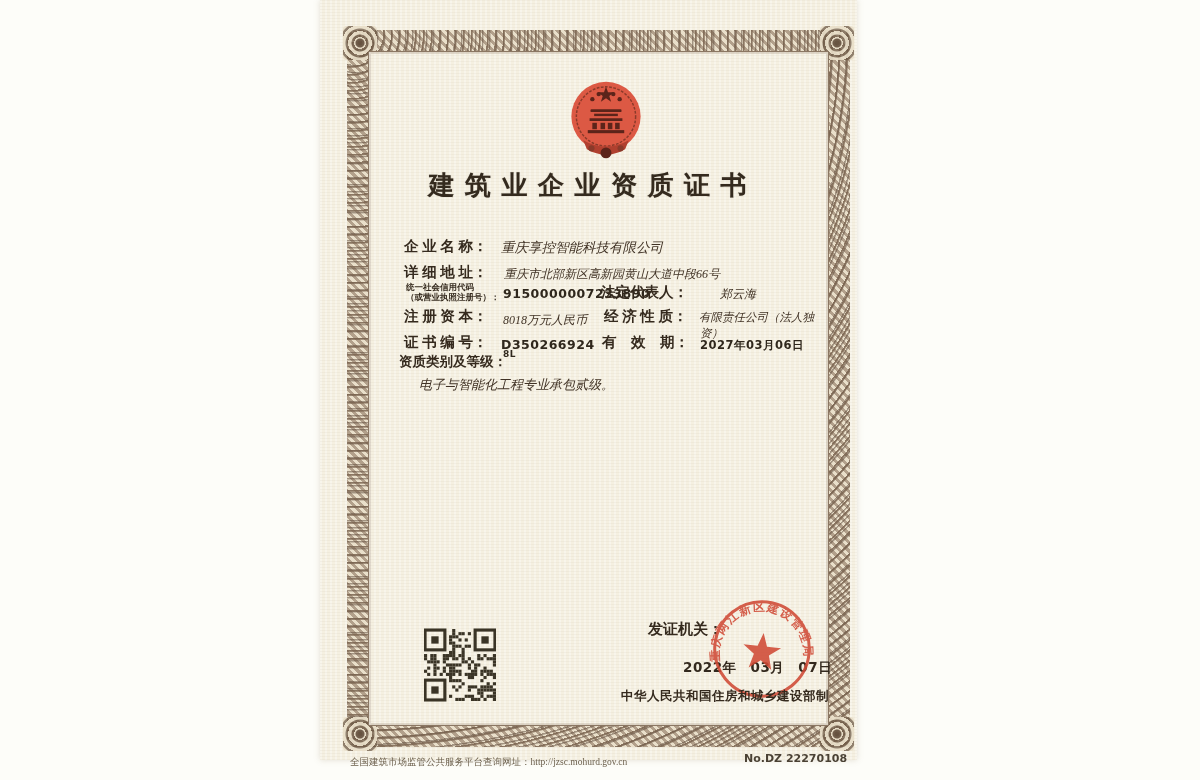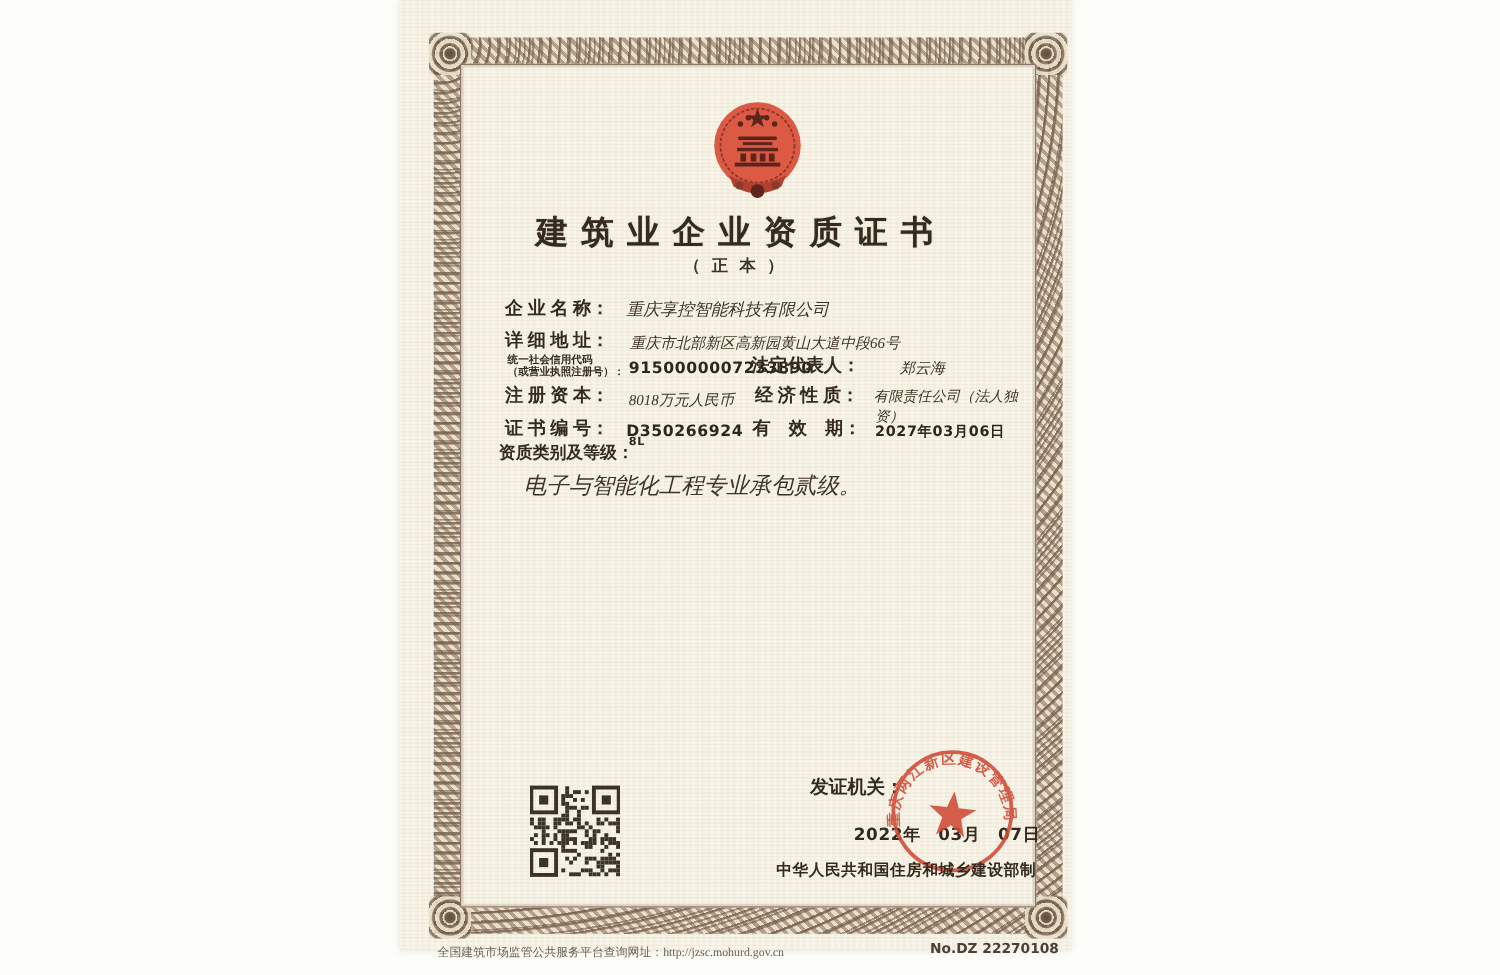--- a/index.html
+++ b/index.html
@@ -101,21 +101,20 @@
       <rect x="55" y="51" width="5" height="7" fill="#5c241a"></rect>
       <rect x="25" y="59" width="40" height="3.4" fill="#5c241a"></rect>
       <path d="M20,70 Q45,84 70,70 L66,80 Q45,92 24,80 Z" fill="#b0402f"></path>
       <circle cx="45" cy="84" r="6" fill="#5c241a"></circle>
       <circle cx="29" cy="79" r="3.4" fill="#8a3a2a"></circle>
       <circle cx="61" cy="79" r="3.4" fill="#8a3a2a"></circle>
     </svg>
   </div>
 
   <div class="title">建 筑 业 企 业 资 质 证 书</div>
-  <div class="subtitle">（ 正 本 ）</div>
 
   <div class="lab" style="left:84px;top:237px;">企 业 名 称：</div>
   <div class="val" style="left:181px;top:239px;font-size:13.5px;">重庆享控智能科技有限公司</div>
 
   <div class="lab" style="left:84px;top:263px;">详 细 地 址：</div>
   <div class="val" style="left:184px;top:266px;font-size:12px;">重庆市北部新区高新园黄山大道中段66号</div>
 
   <div class="small-lab" style="left:74px;top:282px;">统一社会信用代码</div>
   <div class="small-lab" style="left:74px;top:292px;">（或营业执照注册号）：</div>
   <div class="num" style="left:183px;top:286px;">9150000007233890</div>
@@ -128,21 +127,21 @@
   <div class="lab" style="left:284px;top:307px;">经 济 性 质：</div>
   <div class="val" style="left:379px;top:310px;font-size:11.5px;">有限责任公司（法人独</div>
 
   <div class="lab" style="left:84px;top:333px;">证 书 编 号：</div>
   <div class="num" style="left:181px;top:337px;">D350266924</div>
   <div class="lab" style="left:282px;top:333px;">有　效　期：</div>
   <div class="val" style="left:380px;top:326px;font-size:11.5px;">资）</div>
   <div class="num" style="left:380px;top:338px;font-size:11.5px;">2027年03月06日</div>
 
   <div class="lab" style="left:79px;top:353px;font-size:13.5px;">资质类别及等级：</div>
-  <div class="val" style="left:99px;top:376px;font-size:18px;">电子与智能化工程专业承包贰级。</div>
+  <div class="val" style="left:99px;top:376px;font-size:13px;">电子与智能化工程专业承包贰级。</div>
 
   <div class="qr" id="qr"><svg width="72" height="76" viewBox="0 0 69 69" fill="#3a3426">
         <rect x="27" y="0" width="3" height="3"></rect>
         <rect x="27" y="3" width="3" height="3"></rect>
         <rect x="33" y="3" width="3" height="3"></rect>
         <rect x="36" y="3" width="3" height="3"></rect>
         <rect x="42" y="3" width="3" height="3"></rect>
         <rect x="24" y="6" width="3" height="3"></rect>
         <rect x="27" y="6" width="3" height="3"></rect>
         <rect x="30" y="6" width="3" height="3"></rect>

